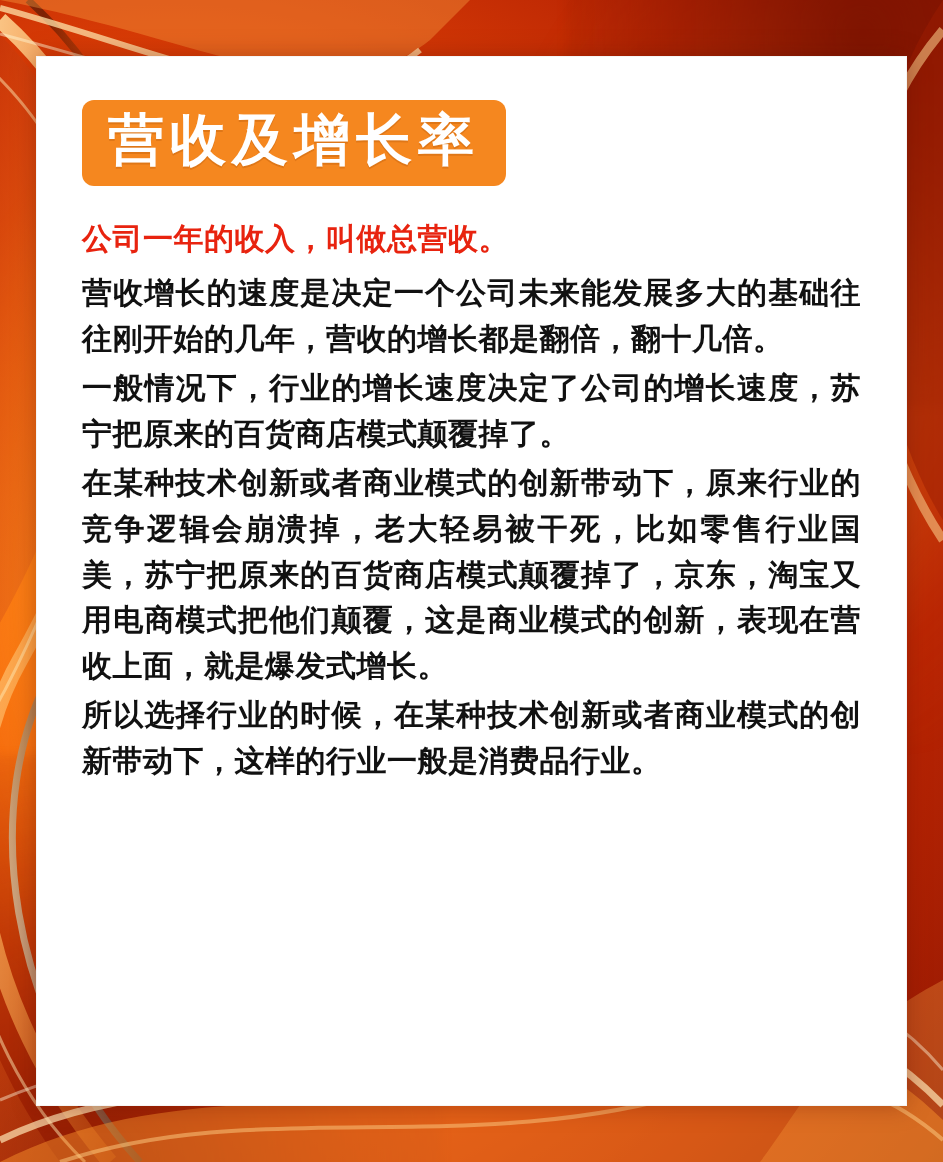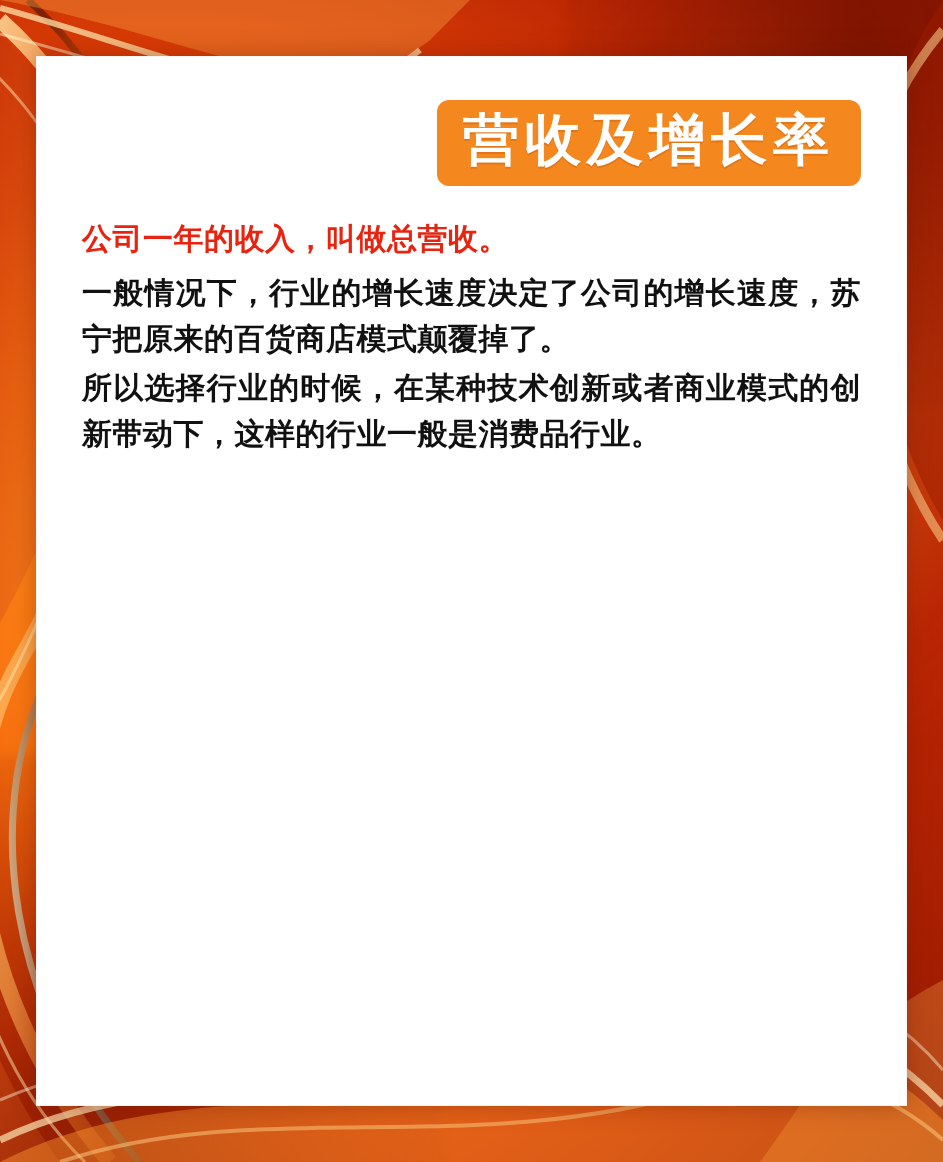--- a/index.html
+++ b/index.html
@@ -80,21 +80,21 @@
     box-shadow: 0 0 22px rgba(90,15,0,0.35);
   }
 
   .card-inner {
     padding: 44px 46px 20px 46px;
   }
 
   
   .title-wrap {
     display: flex;
-    justify-content: flex-end;
+    justify-content: flex-start;
     margin-bottom: 30px;
   }
   .title-badge {
     display: inline-block;
     background: #f5871f;
     border-radius: 12px;
     padding: 8px 26px 14px 26px;
     color: #ffffff;
     font-family: "Liberation Sans", sans-serif;
     font-weight: bold;
@@ -184,20 +184,22 @@
 
   <div class="card">
     <div class="card-inner">
 
       <div class="title-wrap">
         <div class="title-badge">营收及增长率</div>
       </div>
 
       <div class="body-text">
         <p class="para lead">公司一年的收入，叫做总营收。</p>
+        <p class="para">营收增长的速度是决定一个公司未来能发展多大的基础往往刚开始的几年，营收的增长都是翻倍，翻十几倍。</p>
         <p class="para">一般情况下，行业的增长速度决定了公司的增长速度，苏宁把原来的百货商店模式颠覆掉了。</p>
+        <p class="para">在某种技术创新或者商业模式的创新带动下，原来行业的竞争逻辑会崩溃掉，老大轻易被干死，比如零售行业国美，苏宁把原来的百货商店模式颠覆掉了，京东，淘宝又用电商模式把他们颠覆，这是商业模式的创新，表现在营收上面，就是爆发式增长。</p>
         <p class="para">所以选择行业的时候，在某种技术创新或者商业模式的创新带动下，这样的行业一般是消费品行业。</p>
       </div>
 
     </div>
   </div>
 
 </div>
 
 </body></html>

